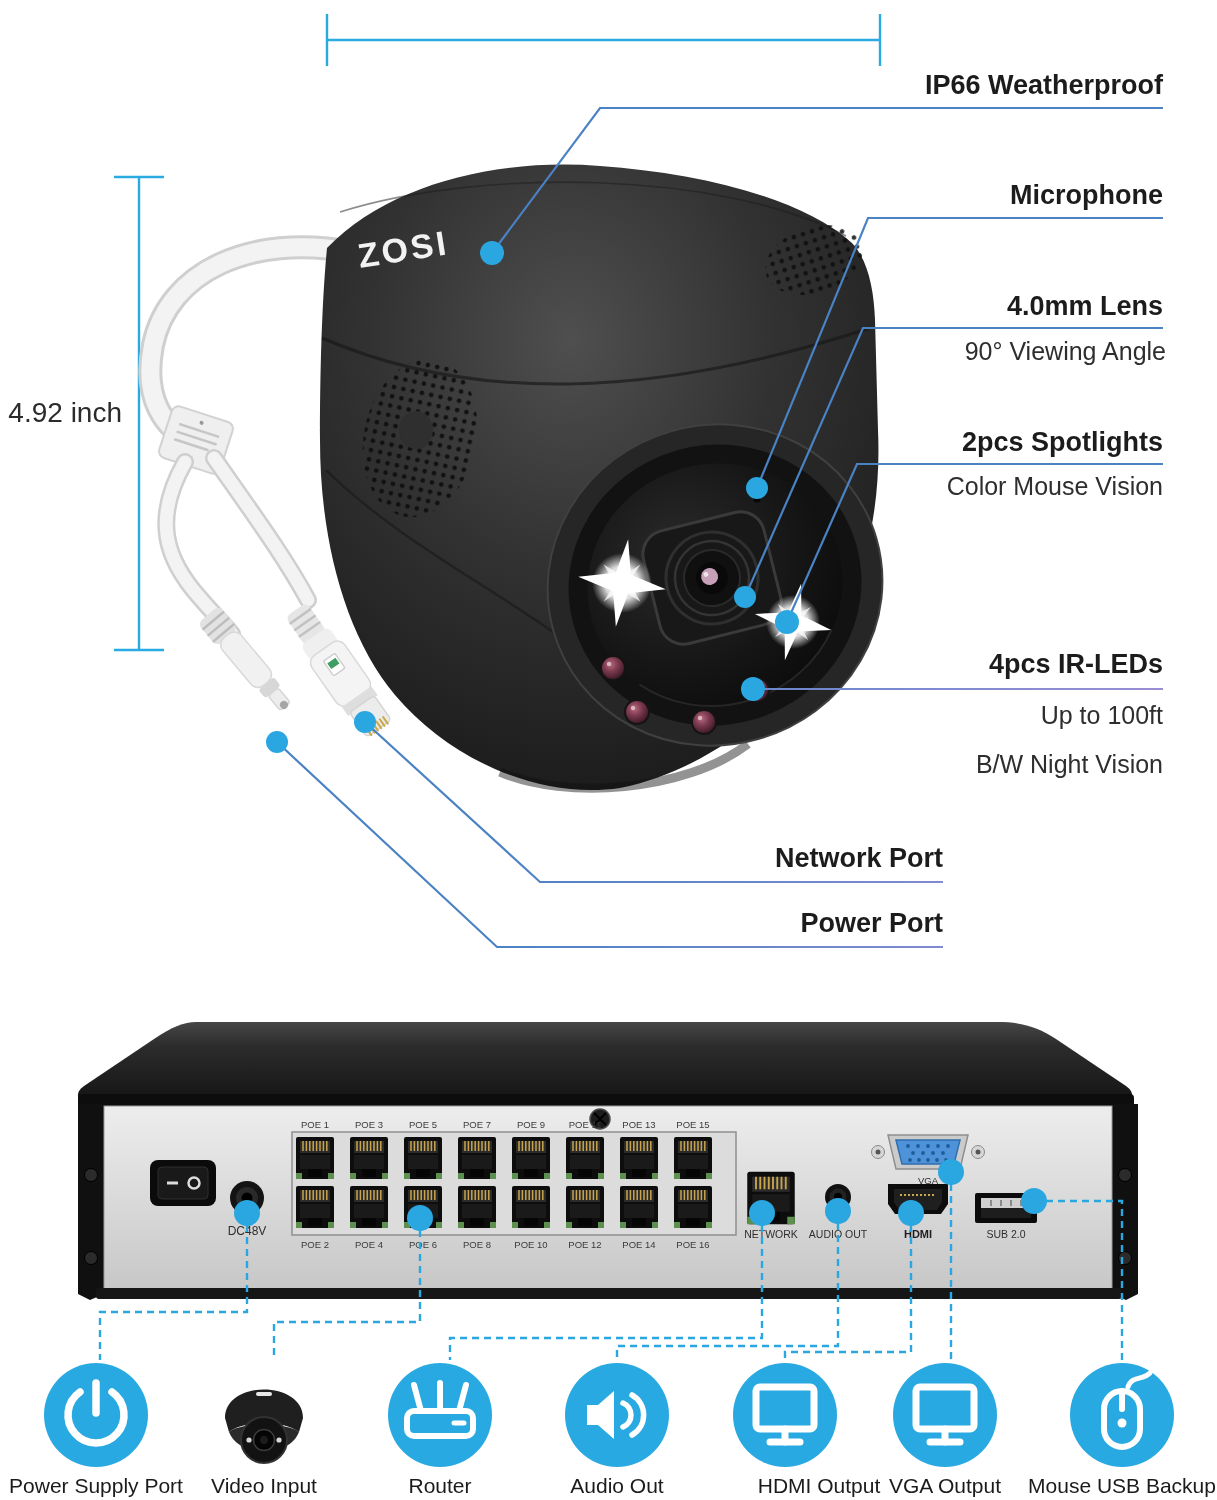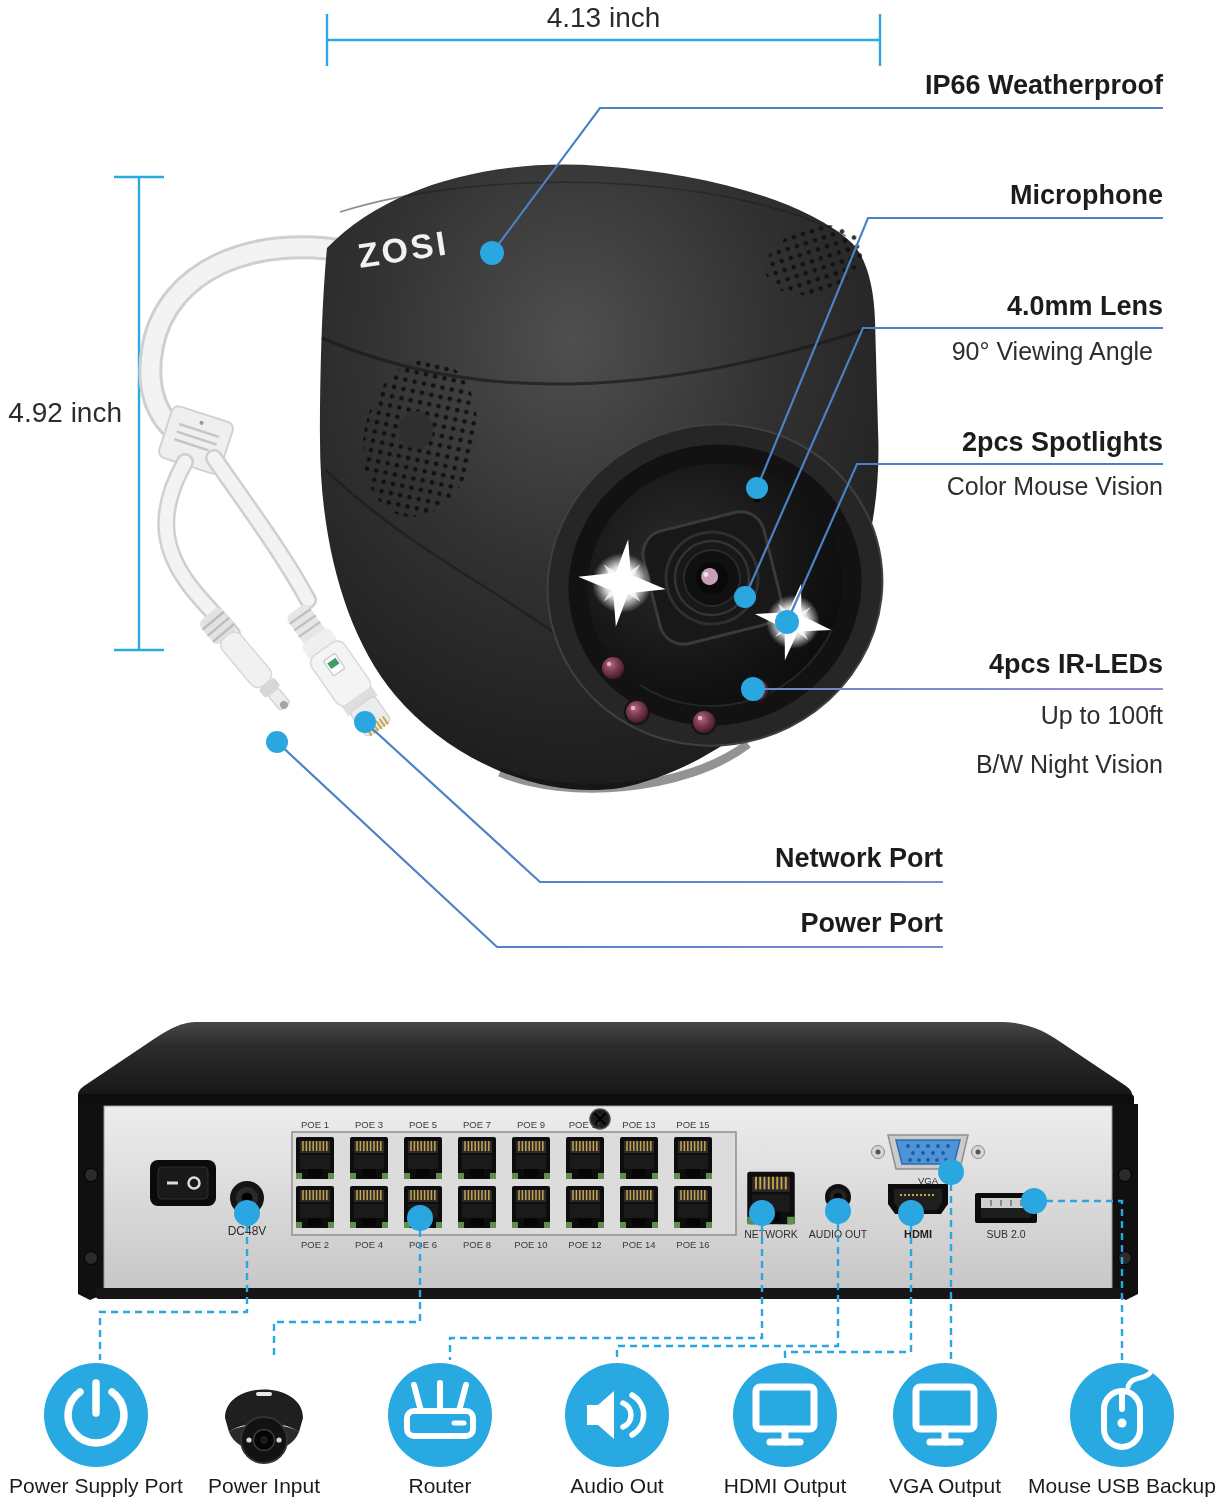--- a/index.html
+++ b/index.html
@@ -402,35 +402,34 @@
       <circle cx="52" cy="52" r="52" fill="#29a9e1"></circle>
       <g stroke="#fff" stroke-width="6" stroke-linecap="round" fill="none">
         <rect x="34" y="28" width="36" height="56" rx="18"></rect>
         <path d="M52,28 V46"></path>
         <path d="M58,24 C62,12 72,18 80,10" stroke-width="5"></path>
       </g>
       <circle cx="52" cy="60" r="4.5" fill="#fff"></circle>
     </g>
   </svg>
 
-  <div class="dim" style="left:327px;top:2px;width:553px;text-align:center;">4.13 inch</div>
   <div class="dim" style="left:0;top:397px;width:122px;text-align:right;">4.92 inch</div>
 
   <div class="co-title ra" style="right:54px;top:70px;">IP66 Weatherproof</div>
   <div class="co-title ra" style="right:54px;top:180px;">Microphone</div>
   <div class="co-title ra" style="right:54px;top:291px;">4.0mm Lens</div>
-  <div class="co-sub ra" style="right:64px;top:337px;">90° Viewing Angle</div>
+  <div class="co-sub ra" style="right:51px;top:337px;">90° Viewing Angle</div>
   <div class="co-title ra" style="right:54px;top:427px;">2pcs Spotlights</div>
   <div class="co-sub ra" style="right:54px;top:472px;">Color Mouse Vision</div>
   <div class="co-title ra" style="right:54px;top:649px;">4pcs IR-LEDs</div>
   <div class="co-sub ra" style="right:54px;top:701px;">Up to 100ft</div>
   <div class="co-sub ra" style="right:54px;top:750px;">B/W Night Vision</div>
   <div class="co-title ra" style="right:274px;top:843px;margin-left:12px;">Network Port</div>
   <div class="co-title ra" style="right:274px;top:908px;">Power Port</div>
 
   <div class="legend-label" style="left:-14px;top:1474px;">Power Supply Port</div>
-  <div class="legend-label" style="left:154px;top:1474px;">Power Input</div>
+  <div class="legend-label" style="left:154px;top:1474px;">Video Input</div>
   <div class="legend-label" style="left:330px;top:1474px;">Router</div>
   <div class="legend-label" style="left:507px;top:1474px;">Audio Out</div>
-  <div class="legend-label" style="left:675px;top:1474px;">HDMI Output</div>
+  <div class="legend-label" style="left:709px;top:1474px;">HDMI Output</div>
   <div class="legend-label" style="left:835px;top:1474px;">VGA Output</div>
   <div class="legend-label" style="left:1012px;top:1474px;">Mouse USB Backup</div>
 </div>
 
 </body></html>

